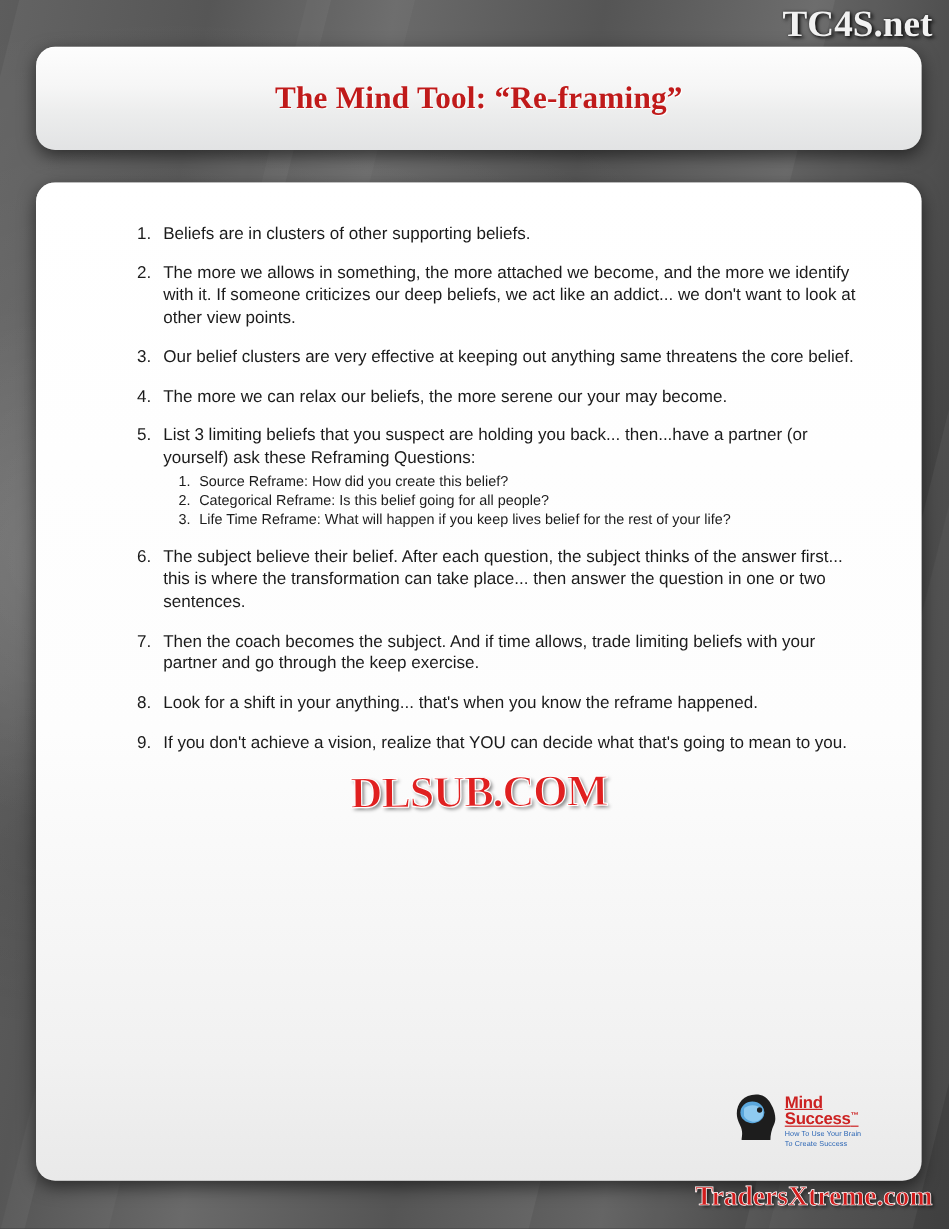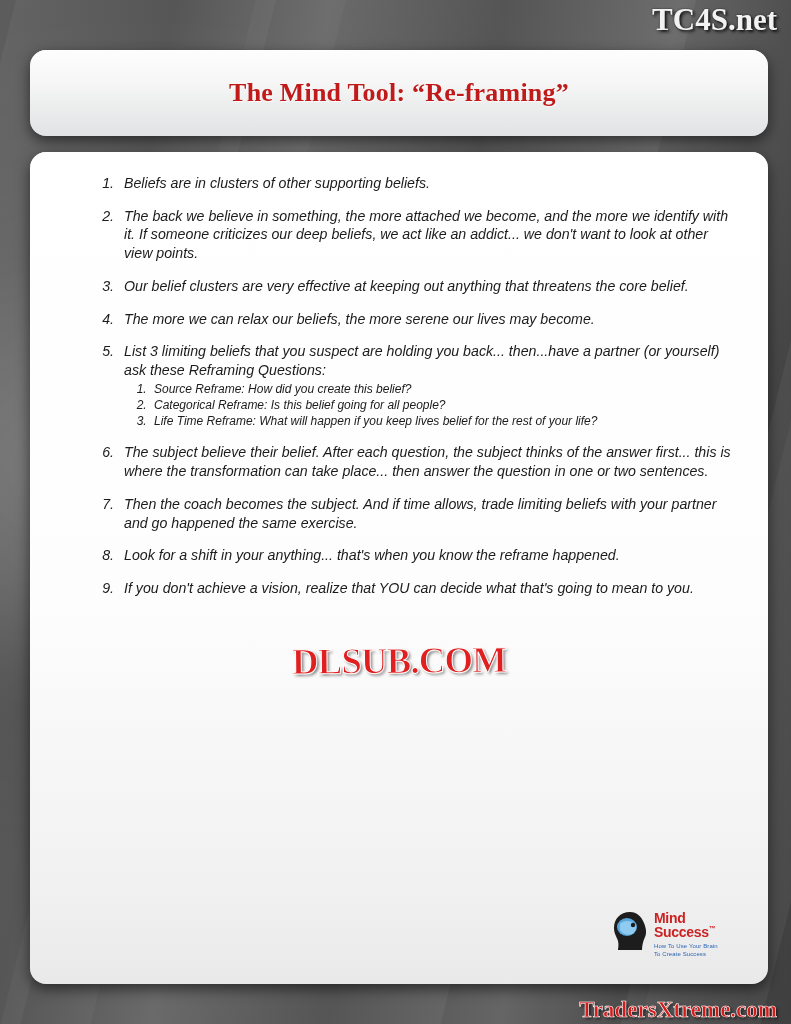--- a/index.html
+++ b/index.html
@@ -65,21 +65,21 @@
 
   
   .card {
     position: absolute;
     background: linear-gradient(180deg, #fdfdfd 0%, #f6f6f6 38%, #eceded 64%, #e2e3e4 100%);
     border-radius: 16px;
     box-shadow: 0 5px 14px rgba(0,0,0,0.55), 0 1px 0 rgba(255,255,255,0.7) inset;
   }
   .header-card {
     left: 30px;
-    top: 50px;
+    top: 39px;
     width: 738px;
     height: 86px;
     display: flex;
     align-items: center;
     justify-content: center;
   }
   .header-title {
     font-family: "Liberation Serif", serif;
     font-weight: bold;
     font-size: 26px;
@@ -102,26 +102,25 @@
 
   .content {
     position: absolute;
     left: 62px;
     top: 22px;
     width: 640px;
   }
 
   ol.main-list {
     list-style: decimal;
-    margin: 0;
+    margin: 12px;
     padding: 0 0 0 26px;
     color: #1b1b1b;
     font-size: 14.2px;
     line-height: 1.32;
-    font-style: italic;
   }
   ol.main-list > li {
     margin-bottom: 14px;
     padding-left: 6px;
   }
   ol.main-list > li:last-child { margin-bottom: 0; }
 
   ol.sub-list {
     list-style: decimal;
     margin: 2px 0 0 0;
@@ -165,36 +164,37 @@
     position: absolute;
     left: 44px; top: 3px;
   }
   .logo-main {
     font-family: "Liberation Sans", sans-serif;
     font-weight: bold;
     font-size: 14px;
     color: #cc2222;
     line-height: 1.0;
     letter-spacing: -0.3px;
+    text-decoration: underline;
   }
   .logo-main .tm { font-size: 7px; vertical-align: super; }
   .logo-sub {
     margin-top: 3px;
     font-family: "Liberation Sans", sans-serif;
     font-size: 6px;
     color: #2b66b5;
     line-height: 1.35;
     letter-spacing: 0.1px;
   }
 
   
   .footer-brand {
     position: absolute;
     right: 14px;
-    bottom: 1px;
+    bottom: 14px;
     font-family: "Liberation Serif", serif;
     font-weight: bold;
     font-size: 23px;
     color: #d21c1c;
     -webkit-text-stroke: 0.6px #ffffff;
     text-shadow: 2px 2px 3px rgba(0,0,0,0.6);
     white-space: nowrap;
   }
 </style>
 </head>
@@ -218,29 +218,29 @@
   <div class="card body-card">
 
     <div class="content">
       <ol class="main-list">
 
         <li>
           <span>Beliefs are in clusters of other supporting beliefs.</span>
         </li>
 
         <li>
-          <span>The back we believe in something, the more attached we become, and the more we identify with it. If someone criticizes our deep beliefs, we act like an addict... we don't want to look at other view points.</span>
-        </li>
-
-        <li>
-          <span>Our belief clusters are very effective at keeping out anything that threatens the core belief.</span>
-        </li>
-
-        <li>
-          <span>The more we can relax our beliefs, the more serene our lives may become.</span>
+          <span>The more we allows in something, the more attached we become, and the more we identify with it. If someone criticizes our deep beliefs, we act like an addict... we don't want to look at other view points.</span>
+        </li>
+
+        <li>
+          <span>Our belief clusters are very effective at keeping out anything same threatens the core belief.</span>
+        </li>
+
+        <li>
+          <span>The more we can relax our beliefs, the more serene our your may become.</span>
         </li>
 
         <li>
           <span>List 3 limiting beliefs that you suspect are holding you back... then...have a partner (or yourself) ask these Reframing Questions:</span>
           <ol class="sub-list">
             <li>
               <span>Source Reframe: How did you create this belief?</span>
             </li>
             <li>
               <span>Categorical Reframe: Is this belief going for all people?</span>
@@ -249,21 +249,21 @@
               <span>Life Time Reframe: What will happen if you keep lives belief for the rest of your life?</span>
             </li>
           </ol>
         </li>
 
         <li>
           <span>The subject believe their belief. After each question, the subject thinks of the answer first... this is where the transformation can take place... then answer the question in one or two sentences.</span>
         </li>
 
         <li>
-          <span>Then the coach becomes the subject. And if time allows, trade limiting beliefs with your partner and go happened the same exercise.</span>
+          <span>Then the coach becomes the subject. And if time allows, trade limiting beliefs with your partner and go through the keep exercise.</span>
         </li>
 
         <li>
           <span>Look for a shift in your anything... that's when you know the reframe happened.</span>
         </li>
 
         <li>
           <span>If you don't achieve a vision, realize that YOU can decide what that's going to mean to you.</span>
         </li>
 

